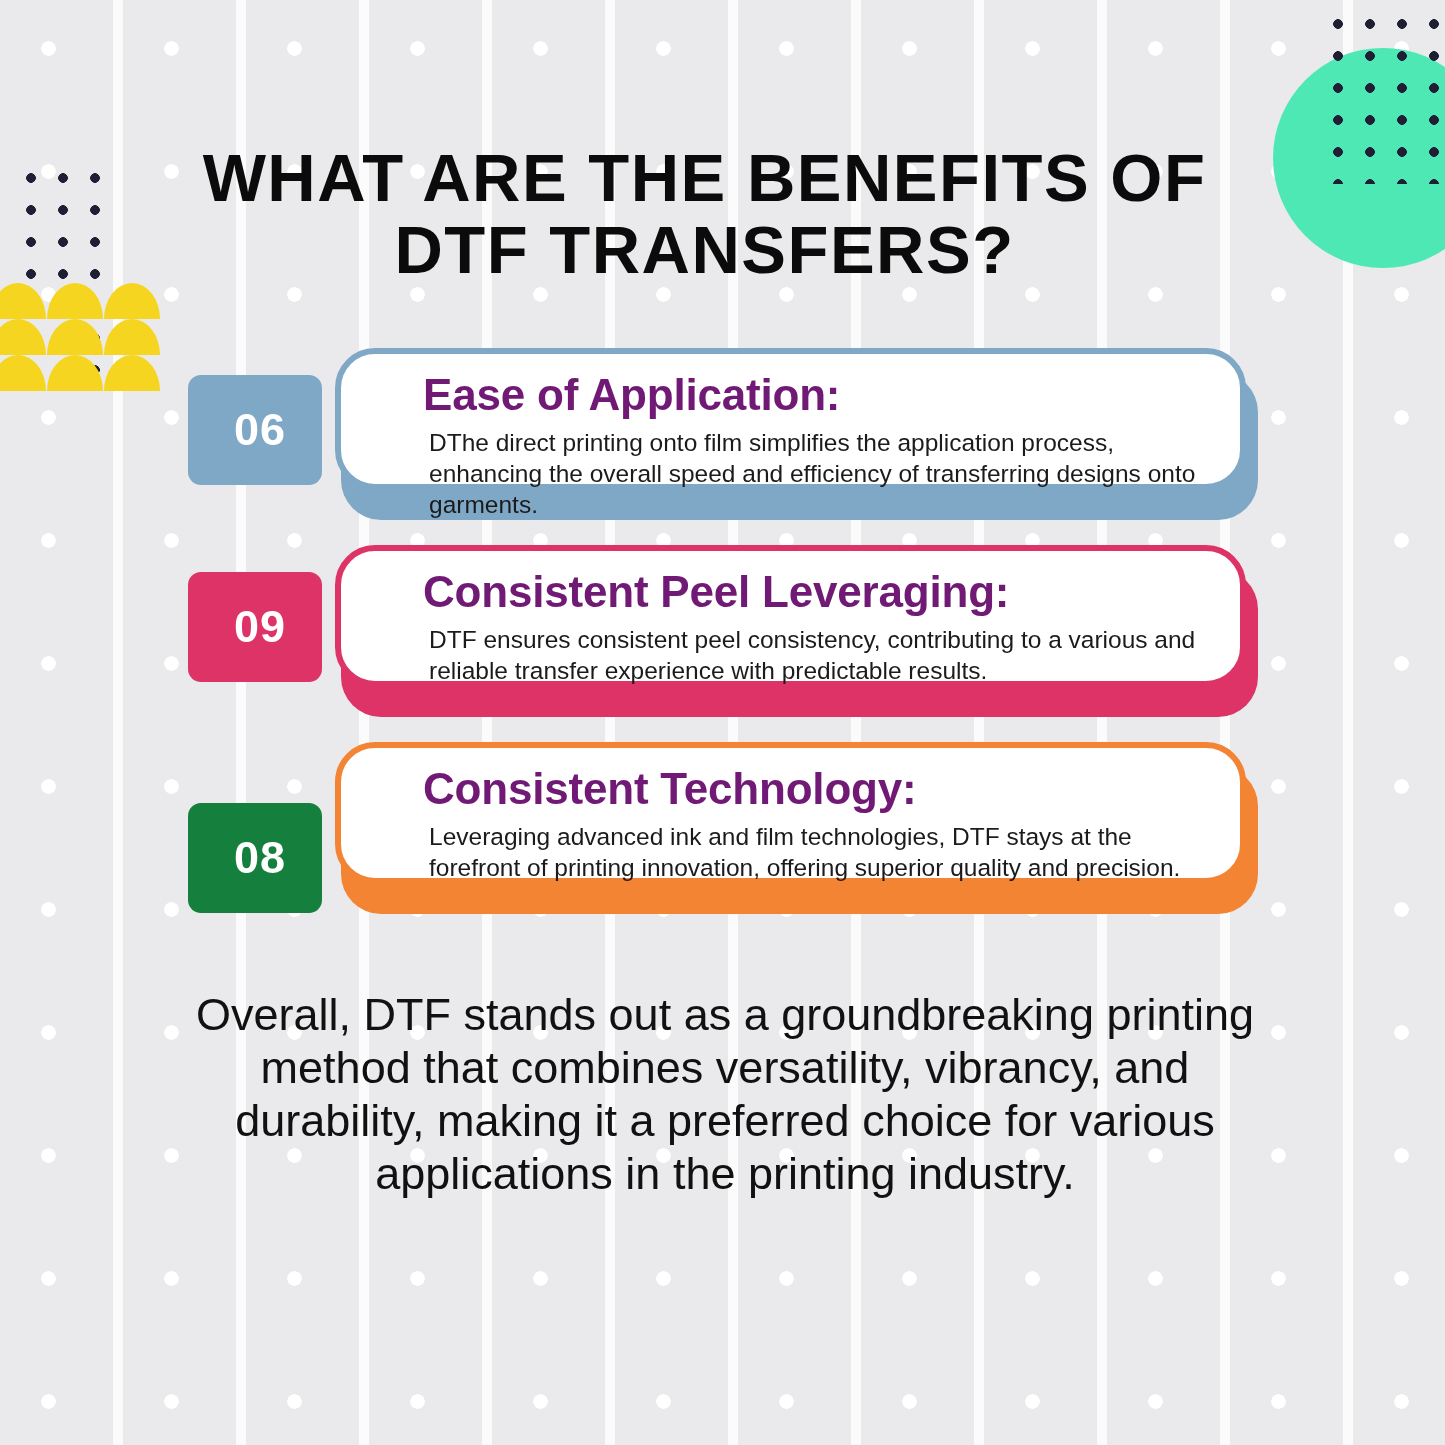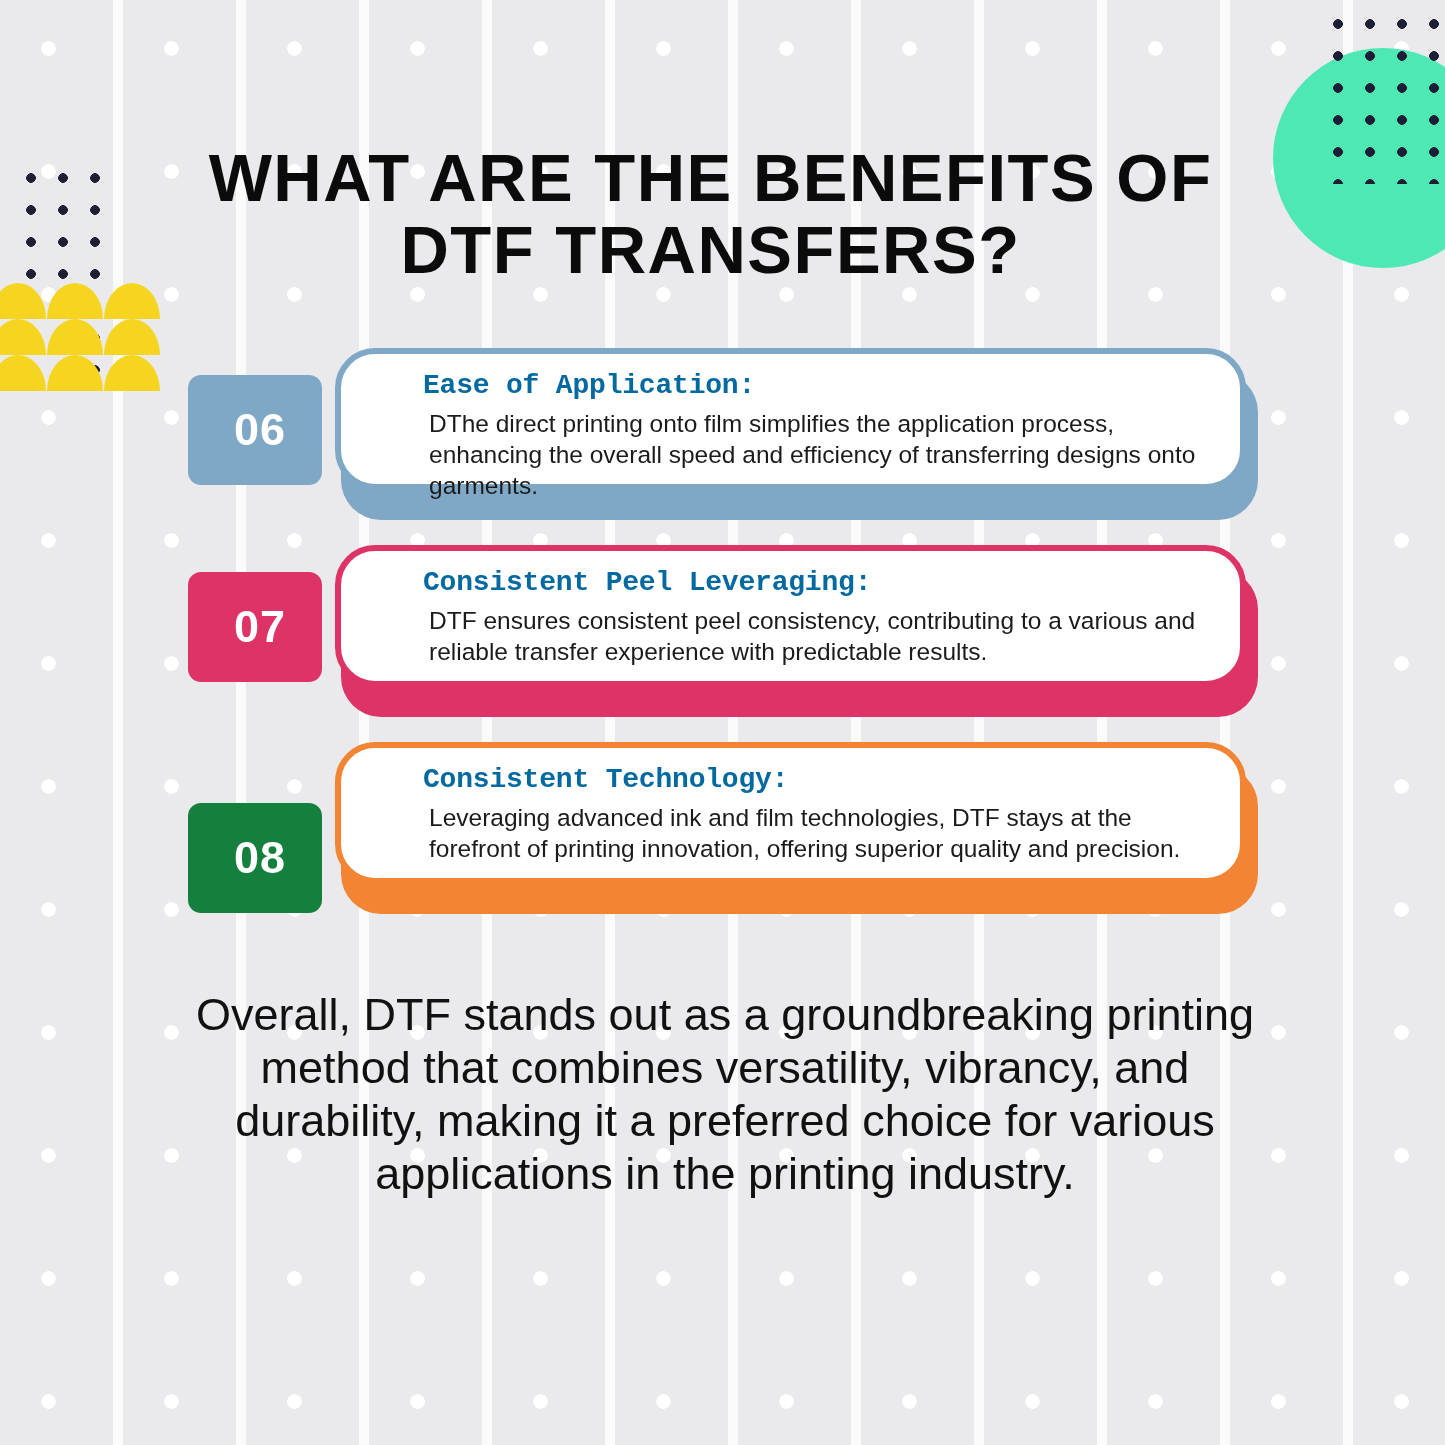--- a/index.html
+++ b/index.html
@@ -87,21 +87,21 @@
     top: 0;
     width: 56px;
     height: 36px;
     background: #F5D520;
     border-radius: 28px 28px 0 0 / 36px 36px 0 0;
   }
 
   
   .title {
     position: absolute;
-    left: 158px;
+    left: 152px;
     top: 142px;
     width: 1105px;
     text-align: center;
     font-family: "Liberation Sans Narrow", "Liberation Sans", sans-serif;
     font-weight: bold;
     font-size: 67px;
     line-height: 1.08;
     letter-spacing: 1.5px;
     color: #0b0b0b;
     transform: scaleX(1.0);
@@ -153,25 +153,25 @@
     top: 0;
     width: 911px;
     height: 142px;
     background: #ffffff;
     border: 6px solid #000;
     border-radius: 40px;
     box-sizing: border-box;
     padding: 16px 28px 0 82px;
   }
   .card-title {
-    font-family: Liberation Mono, monospace;
+    font-family: Liberation Sans, sans-serif;
     font-weight: bold;
-    font-size: 28px;
+    font-size: 44px;
     letter-spacing: -0.2px;
-    color: #0369a1;
+    color: #701a75;
     margin: 0 0 8px 0;
   }
   .card-body {
     font-family: "Liberation Sans Narrow", "Liberation Sans", sans-serif;
     font-size: 24.5px;
     line-height: 1.26;
     color: #1b1b1b;
     margin: 6px;
     max-width: 800px;
   }
@@ -226,21 +226,21 @@
     <div class="card-wrap">
       <div class="card-shadow" style="background: rgb(127, 168, 198);"></div>
       <div class="card" style="border-color: rgb(127, 168, 198);">
         <p class="card-title">Ease of Application:</p>
         <p class="card-body">DThe direct printing onto film simplifies the application process, enhancing the overall speed and efficiency of transferring designs onto garments.</p>
       </div>
     </div>
   </div>
 
   <div class="card-row" id="row-1" style="top:545px">
-    <div class="badge" style="background: rgb(221, 51, 102);">07</div>
+    <div class="badge" style="background: rgb(221, 51, 102);">09</div>
     <div class="card-wrap">
       <div class="card-shadow" style="background: rgb(221, 51, 102);"></div>
       <div class="card" style="border-color: rgb(221, 51, 102);">
         <p class="card-title">Consistent Peel Leveraging:</p>
         <p class="card-body">DTF ensures consistent peel consistency, contributing to a various and reliable transfer experience with predictable results.</p>
       </div>
     </div>
   </div>
 
   <div class="card-row" id="row-2" style="top:742px">

